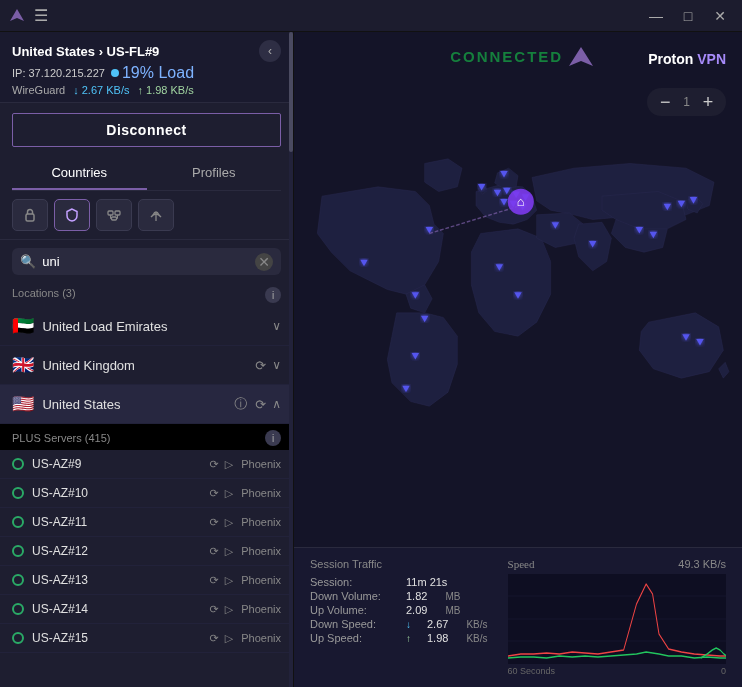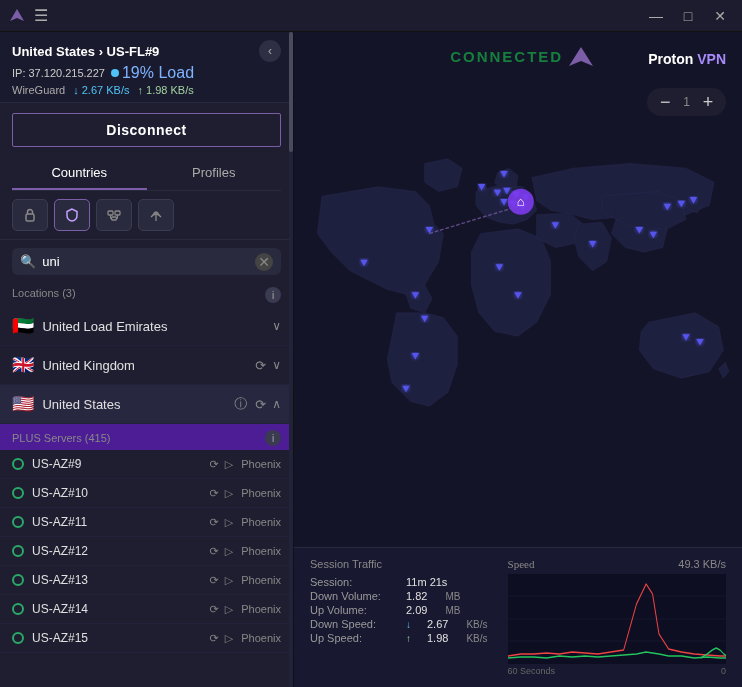--- a/index.html
+++ b/index.html
@@ -241,21 +241,21 @@
       padding: 2px;
     }
     .chevron { font-size: 12px; color: #888; }
 
     
     .server-section-header {
       display: flex;
       align-items: center;
       justify-content: space-between;
       padding: 6px 12px 4px;
-      background: #4c1d95;
+      background: #000000;
     }
     .server-section-label { font-size: 11px; color: #888; }
     .server-section-right { display: flex; align-items: center; gap: 6px; }
 
     .server-item {
       display: flex;
       align-items: center;
       padding: 7px 12px;
       border-bottom: 1px solid #22223a;
       cursor: pointer;

